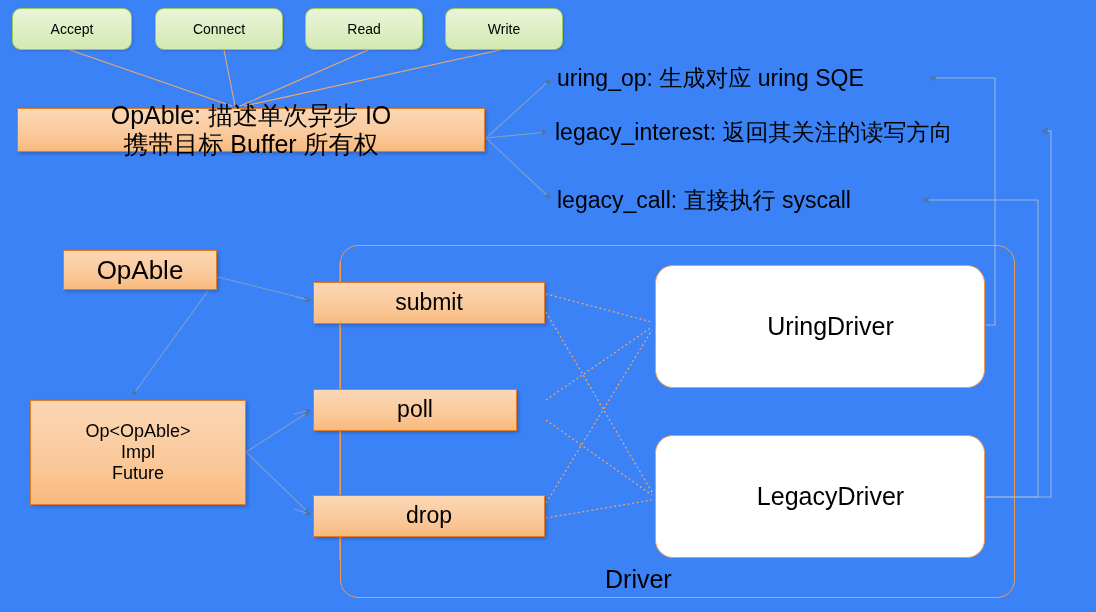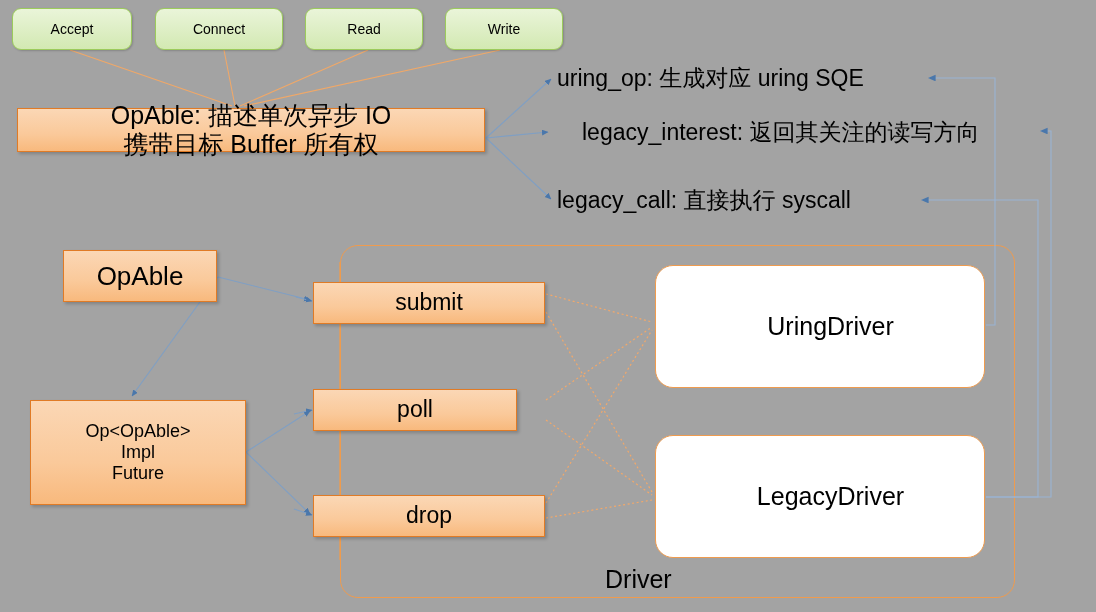--- a/index.html
+++ b/index.html
@@ -4,21 +4,21 @@
 <style>
   html, body {
     margin: 0;
     padding: 0;
     background: #ffffff;
   }
   #stage {
     position: relative;
     width: 1096px;
     height: 612px;
-    background: #a3a3a3;
+    background: #3b82f6;
     overflow: hidden;
     font-family: "Liberation Sans", sans-serif;
   }
   .node {
     position: absolute;
     box-sizing: border-box;
     display: flex;
     align-items: center;
     justify-content: center;
     text-align: center;
@@ -161,28 +161,28 @@
   </div>
 
   <div class="node orange hdr-box" style="left:17px; top:108px; width:468px; height:44px; flex-direction:column;">
     <span>OpAble: 描述单次异步 IO</span>
     <span>携带目标 Buffer 所有权</span>
   </div>
 
   <div class="free-label trait-label" style="left:557px; top:63px;">
     <span>uring_op: 生成对应 uring SQE</span>
   </div>
-  <div class="free-label trait-label" style="left:582px; top:117px;">
+  <div class="free-label trait-label" style="left:555px; top:117px;">
     <span>legacy_interest: 返回其关注的读写方向</span>
   </div>
   <div class="free-label trait-label" style="left:557px; top:185px;">
     <span>legacy_call: 直接执行 syscall</span>
   </div>
 
-  <div class="node orange opable-box" style="left:63px; top:250px; width:154px; height:52px;">
+  <div class="node orange opable-box" style="left:63px; top:250px; width:154px; height:40px;">
     <span>OpAble</span>
   </div>
 
   <div class="node orange op-impl-box" style="left:30px; top:400px; width:216px; height:105px; flex-direction:column;">
     <span>Op&lt;OpAble&gt;</span>
     <span>Impl</span>
     <span>Future</span>
   </div>
 
   <div class="outline" style="left:340px; top:245px; width:675px; height:353px;"></div>

